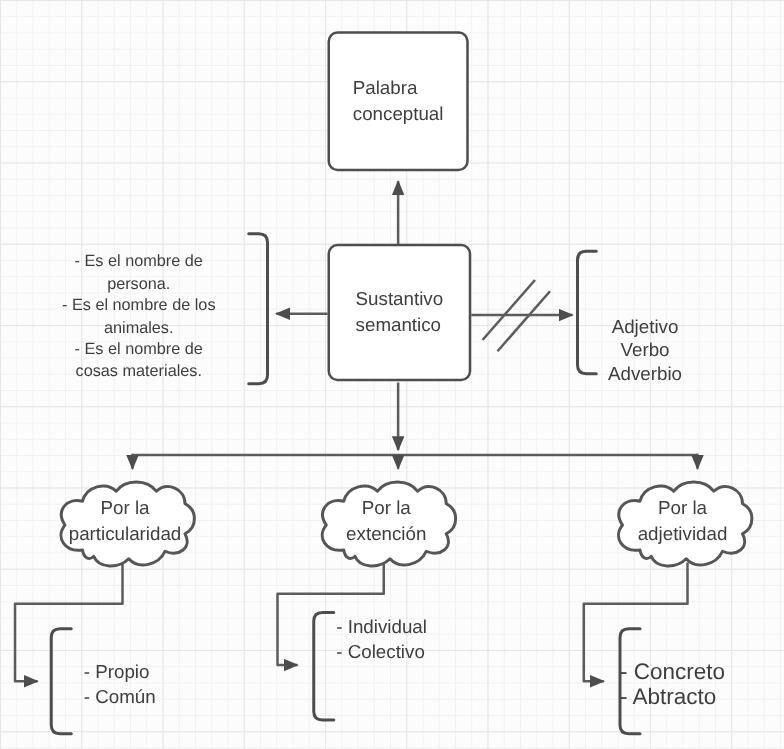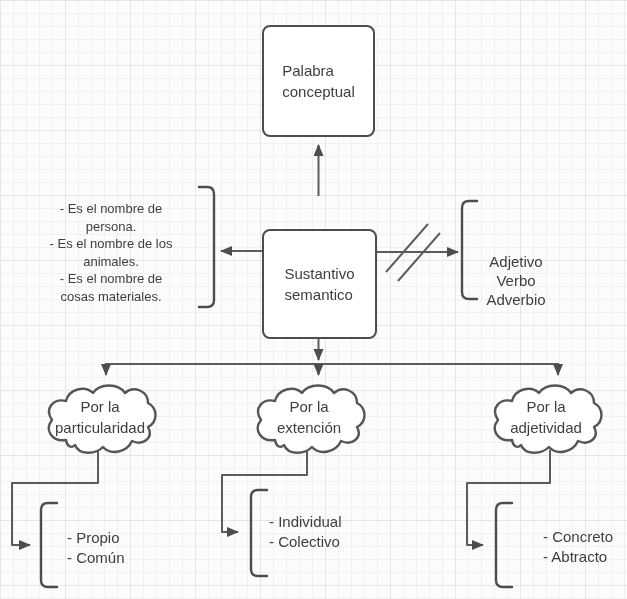--- a/index.html
+++ b/index.html
@@ -73,21 +73,21 @@
       <path d="M267,490 h-9 q-7,0 -7,7 v72 q0,7 7,7 h9"></path>
       <path d="M512,503 h-9 q-7,0 -7,7 v70 q0,7 7,7 h9"></path>
     </g>
   </svg>
 
   <div class="box" style="left:262px;top:25px;width:113px;height:112px;">
     <span>Palabra
 conceptual</span>
   </div>
 
-  <div class="box" style="left:262px;top:195px;width:115px;height:110px;margin-top:34px;">
+  <div class="box" style="left:262px;top:195px;width:115px;height:110px;">
     <span>Sustantivo
 semantico</span>
   </div>
 
   <div class="txt center" style="left:16px;top:200px;width:190px;font-size:13px;line-height:17.5px;">- Es el nombre de
 persona.
 - Es el nombre de los
 animales.
 - Es el nombre de
 cosas materiales.</div>
@@ -98,18 +98,18 @@
 
   <div class="txt center" style="left:44px;top:396px;width:112px;font-size:15px;line-height:21px;">Por la
 particularidad</div>
   <div class="txt center" style="left:253px;top:396px;width:112px;font-size:15px;line-height:21px;">Por la
 extención</div>
   <div class="txt center" style="left:490px;top:396px;width:112px;font-size:15px;line-height:21px;">Por la
 adjetividad</div>
 
   <div class="txt" style="left:67px;top:528px;font-size:15px;line-height:20px;">- Propio
 - Común</div>
-  <div class="txt" style="left:269px;top:512px;font-size:15px;line-height:20px;">- Individual
+  <div class="txt" style="left:269px;top:492px;font-size:15px;line-height:20px;">- Individual
 - Colectivo</div>
-  <div class="txt" style="left:543px;top:527px;font-size:15px;line-height:20px;">- Concreto
+  <div class="txt" style="left:496px;top:527px;font-size:18px;line-height:20px;">- Concreto
 - Abtracto</div>
 
 </div>
 
 </body></html>

